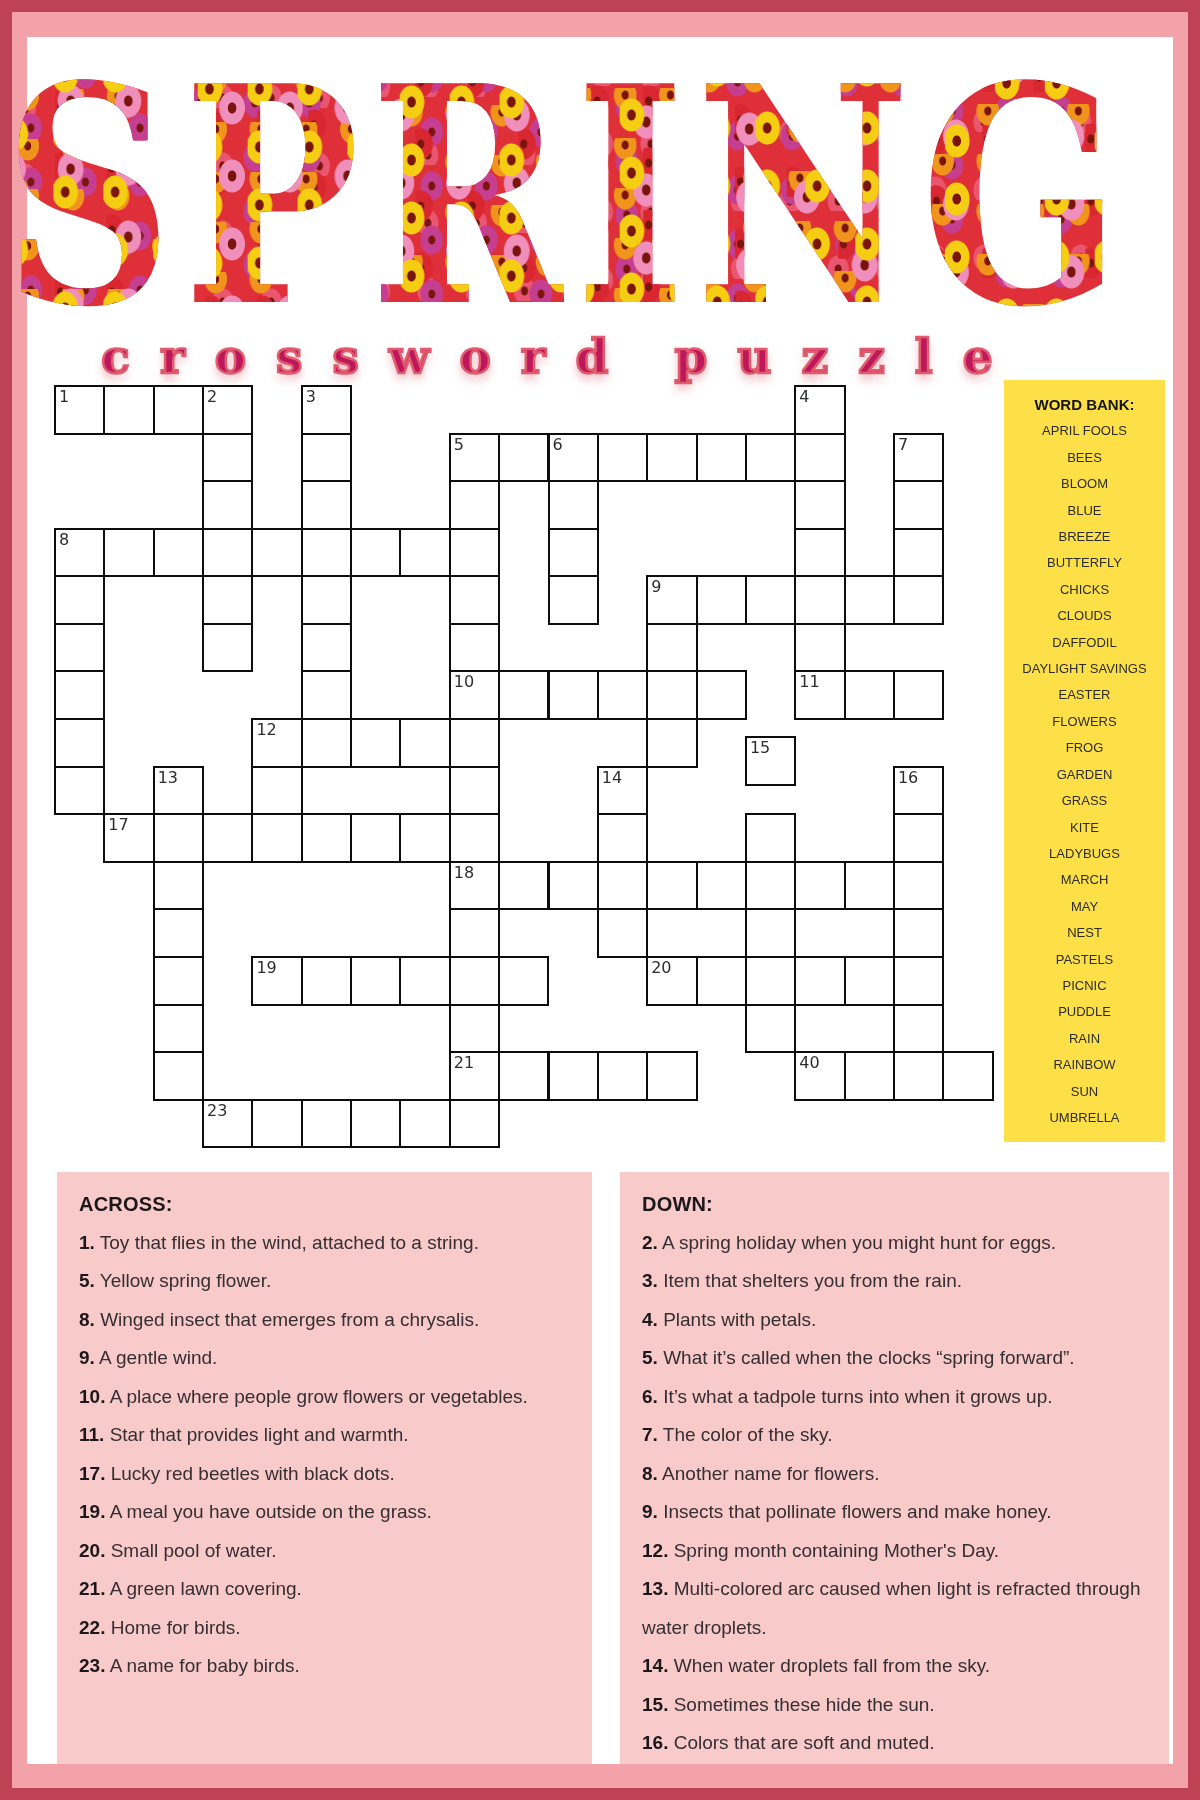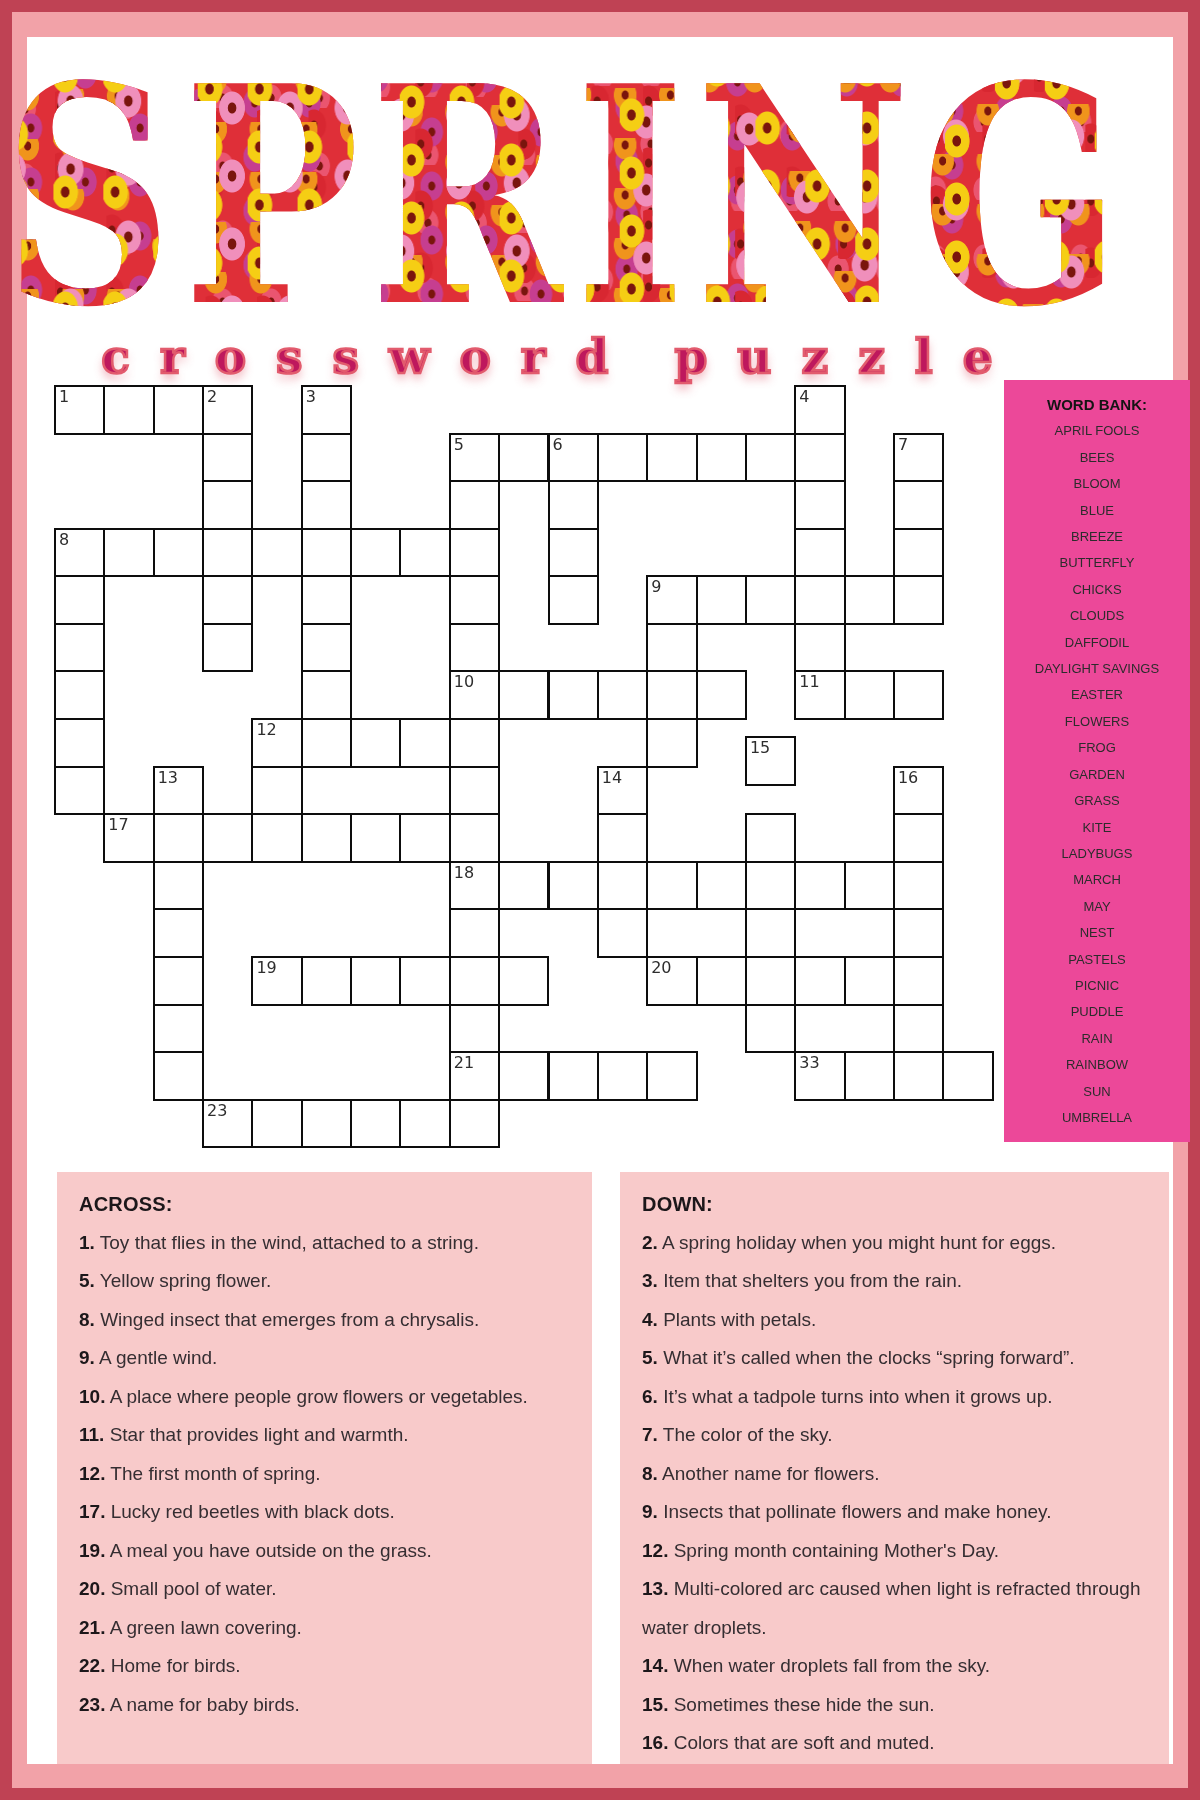--- a/index.html
+++ b/index.html
@@ -29,21 +29,21 @@
     text-shadow:0 6px 10px rgba(222,77,97,0.45);white-space:nowrap;}
   .subtitle .w2{margin-left:36px;}
 
   
   .cell{position:absolute;width:51.35px;height:49.58px;background:#ffffff;
     border:2px solid #0d0d0d;box-sizing:border-box;}
   .cnum{position:absolute;top:0px;left:3px;
     font-family:"DejaVu Sans",sans-serif;font-size:16px;color:#2e2e2e;}
 
   
-  .wordbank{position:absolute;left:992px;top:368px;width:186px;height:762px;background:#ec4899;
+  .wordbank{position:absolute;left:992px;top:368px;width:161px;height:762px;background:#fde047;
     box-sizing:border-box;padding-top:12px;text-align:center;
     font-family:"Liberation Sans",sans-serif;}
   .wb-title{font-size:15px;font-weight:bold;line-height:26.4px;color:#141414;}
   .wb{font-size:13px;line-height:26.4px;color:#2c2c2c;}
 
   
   .panel{position:absolute;top:1160px;height:592px;background:#f8caca;box-sizing:border-box;
     padding:13px 18px 0 22px;font-family:"Liberation Sans",sans-serif;
     font-size:19px;color:#352e32;}
   .panel-across{left:45px;width:535px;}
@@ -235,21 +235,21 @@
         <div class="cell" style="left: 880.95px; top: 991.54px;"></div>
         <div class="cell" style="left: 140.7px; top: 1039.12px;"></div>
         <div class="cell" style="left: 436.8px; top: 1039.12px;">
           <span class="cnum">21</span>
         </div>
         <div class="cell" style="left: 486.15px; top: 1039.12px;"></div>
         <div class="cell" style="left: 535.5px; top: 1039.12px;"></div>
         <div class="cell" style="left: 584.85px; top: 1039.12px;"></div>
         <div class="cell" style="left: 634.2px; top: 1039.12px;"></div>
         <div class="cell" style="left: 782.25px; top: 1039.12px;">
-          <span class="cnum">33</span>
+          <span class="cnum">40</span>
         </div>
         <div class="cell" style="left: 831.6px; top: 1039.12px;"></div>
         <div class="cell" style="left: 880.95px; top: 1039.12px;"></div>
         <div class="cell" style="left: 930.3px; top: 1039.12px;"></div>
         <div class="cell" style="left: 190.05px; top: 1086.7px;">
           <span class="cnum">23</span>
         </div>
         <div class="cell" style="left: 239.4px; top: 1086.7px;"></div>
         <div class="cell" style="left: 288.75px; top: 1086.7px;"></div>
         <div class="cell" style="left: 338.1px; top: 1086.7px;"></div>
@@ -292,21 +292,20 @@
 
     <div class="panel panel-across">
       <div class="hdr">ACROSS:</div>
       <div>
           <div class="clue"><strong class="cno">1.</strong> Toy that flies in the wind, attached to a string.</div>
           <div class="clue"><strong class="cno">5.</strong> Yellow spring flower.</div>
           <div class="clue"><strong class="cno">8.</strong> Winged insect that emerges from a chrysalis.</div>
           <div class="clue"><strong class="cno">9.</strong> A gentle wind.</div>
           <div class="clue"><strong class="cno">10.</strong> A place where people grow flowers or vegetables.</div>
           <div class="clue"><strong class="cno">11.</strong> Star that provides light and warmth.</div>
-          <div class="clue"><strong class="cno">12.</strong> The first month of spring.</div>
           <div class="clue"><strong class="cno">17.</strong> Lucky red beetles with black dots.</div>
           <div class="clue"><strong class="cno">19.</strong> A meal you have outside on the grass.</div>
           <div class="clue"><strong class="cno">20.</strong> Small pool of water.</div>
           <div class="clue"><strong class="cno">21.</strong> A green lawn covering.</div>
           <div class="clue"><strong class="cno">22.</strong> Home for birds.</div>
           <div class="clue"><strong class="cno">23.</strong> A name for baby birds.</div>
         </div>
     </div>
 
     <div class="panel panel-down">

